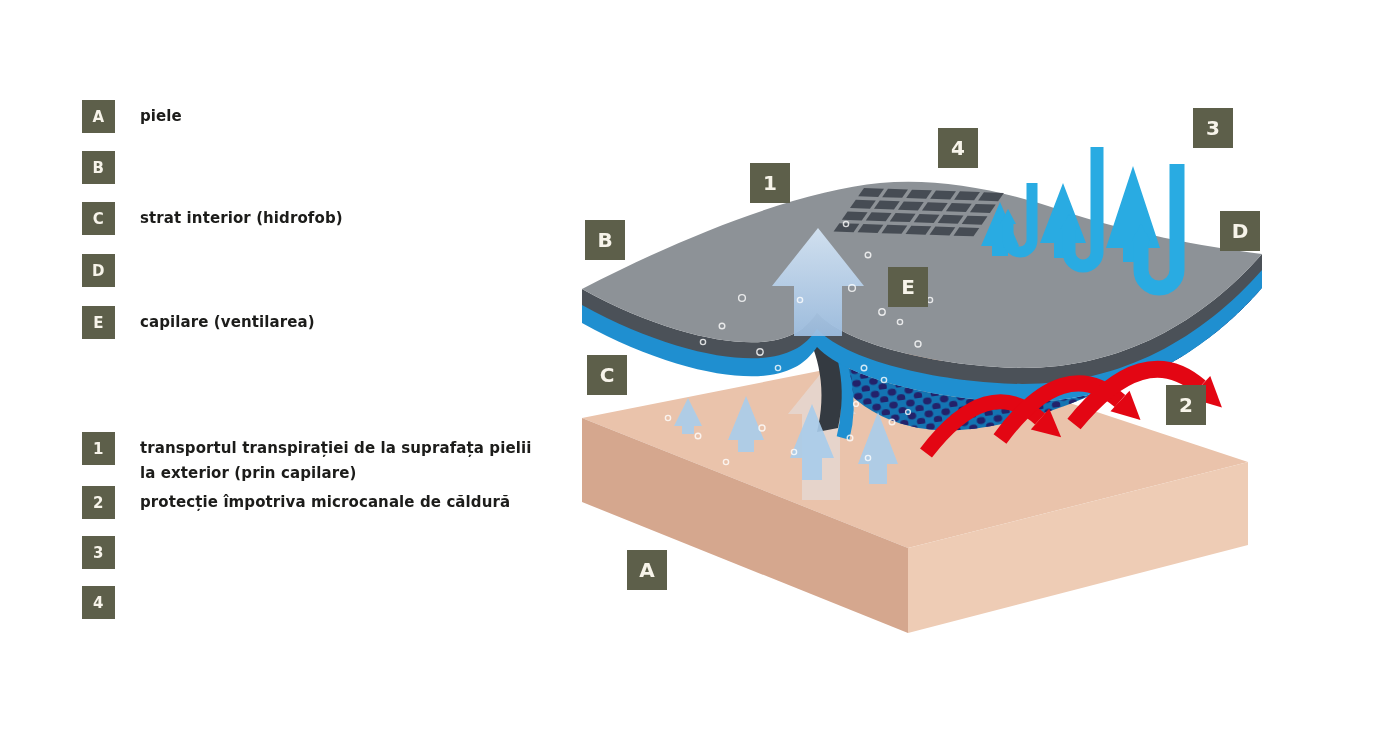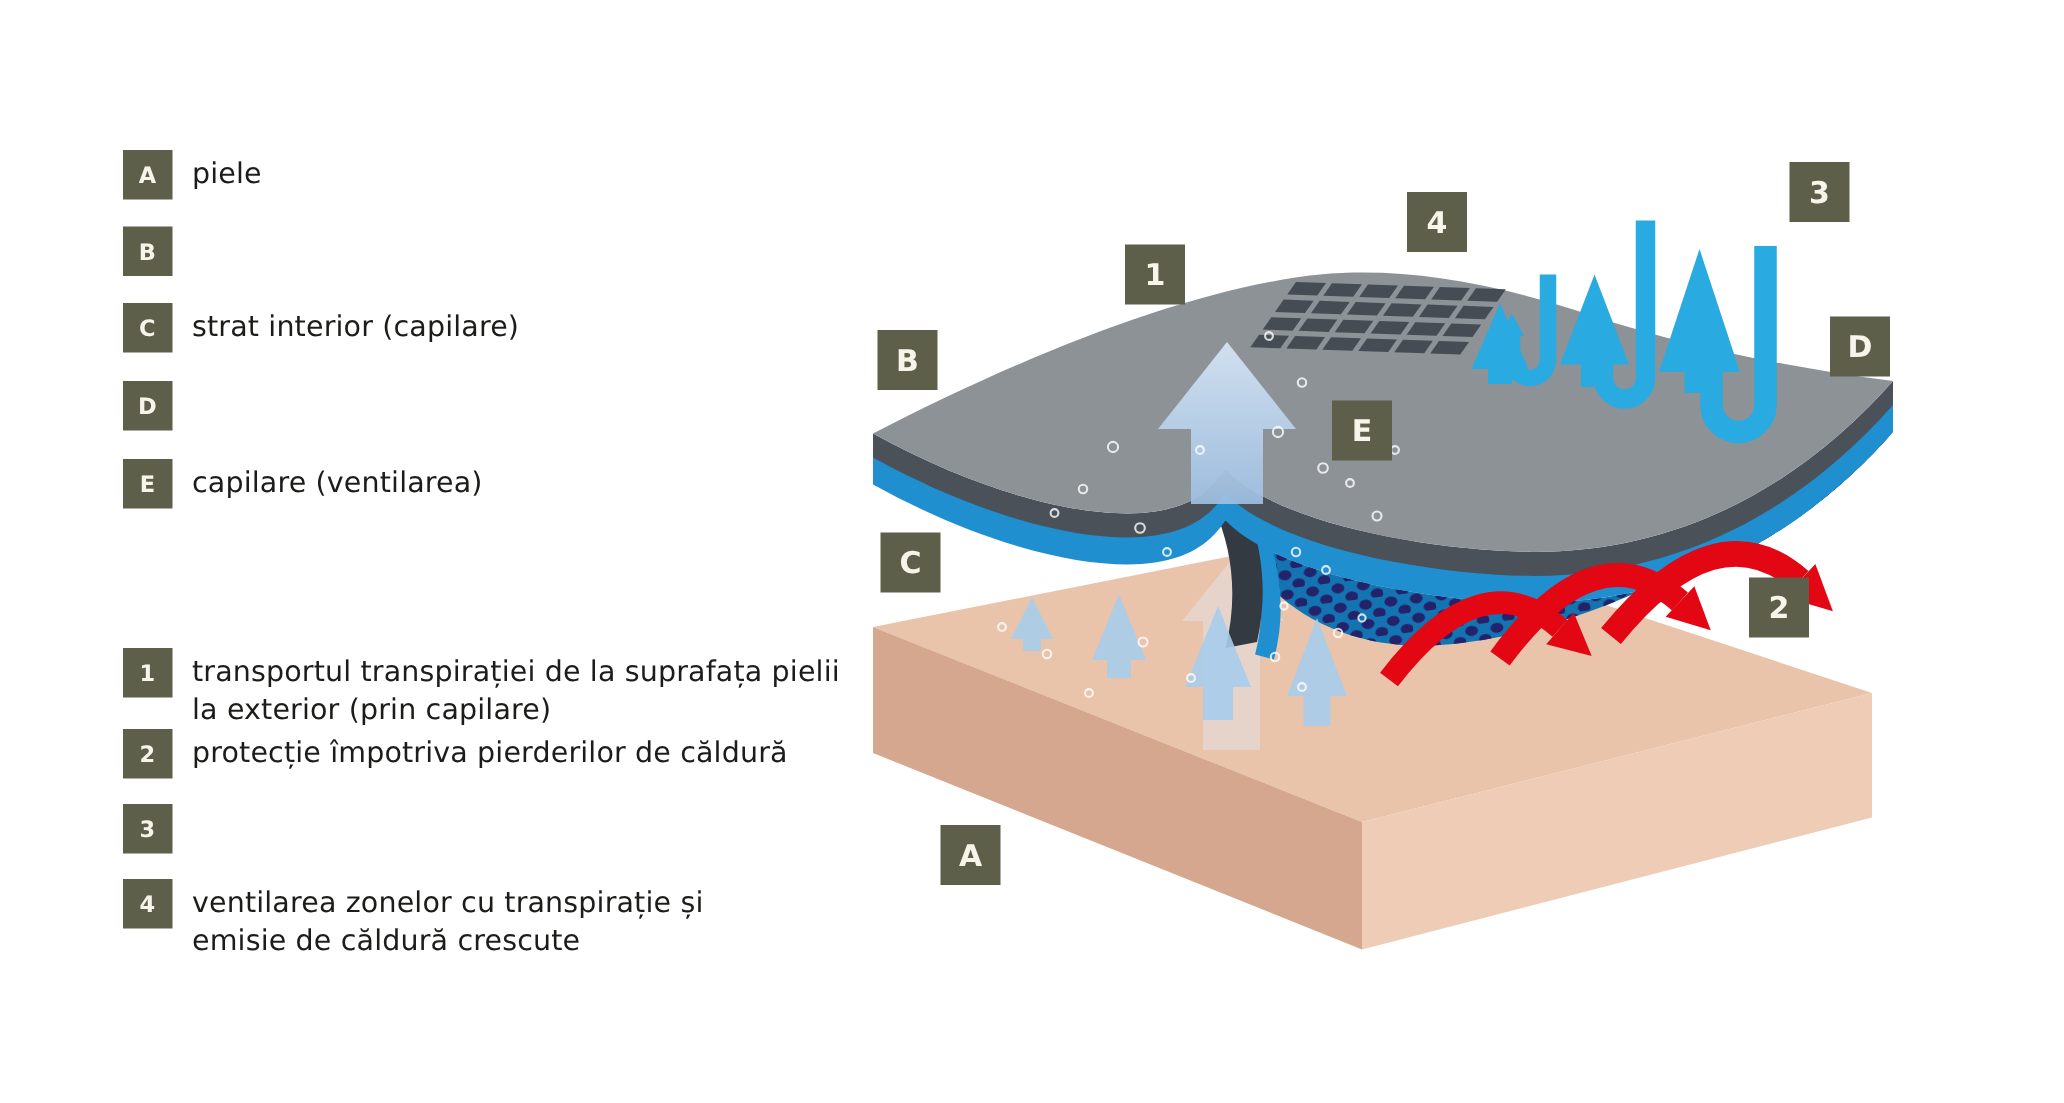--- a/index.html
+++ b/index.html
@@ -4,68 +4,66 @@
 <style>
   html,body{margin:0;padding:0;background:#ffffff;}
   body{width:1376px;height:735px;overflow:hidden;font-family:"DejaVu Sans","Liberation Sans",sans-serif;}
   .stage{position:relative;width:1376px;height:735px;background:#fff;}
 
   
   .lrow{position:absolute;left:82px;display:flex;align-items:flex-start;}
   .lbadge{width:33px;height:33px;flex:0 0 33px;background:var(--badge);color:var(--badge_text);
           font-weight:bold;font-size:15px;display:flex;align-items:center;justify-content:center;
           margin-right:13px;letter-spacing:.5px;}
-  .ltext{font-weight:normal;font-size:19px;line-height:25px;color:var(--text);
-         white-space:pre-line;margin-top:4px;letter-spacing:.1px;}
+  .ltext{font-weight:bold;font-size:15px;line-height:25px;color:var(--text);
+         white-space:pre-line;margin-top:4px;letter-spacing:.1px;margin-left:12px;}
 
   
   .marker{position:absolute;width:40px;height:40px;background:var(--badge);color:var(--badge_text);
           font-weight:bold;font-size:20px;display:flex;align-items:center;justify-content:center;z-index:5;}
   svg.illu{position:absolute;left:0;top:0;z-index:1;}
 </style>
 </head>
 <body>
 
 <div class="stage">
 
   <div class="lrow" style="top:100px">
     <div class="lbadge">A</div>
     <div class="ltext">piele</div>
   </div>
   <div class="lrow" style="top:151px">
     <div class="lbadge">B</div>
   </div>
   <div class="lrow" style="top:202px">
     <div class="lbadge">C</div>
-    <div class="ltext">strat interior (capilare)</div>
+    <div class="ltext">strat interior (hidrofob)</div>
   </div>
   <div class="lrow" style="top:254px">
     <div class="lbadge">D</div>
   </div>
   <div class="lrow" style="top:306px">
     <div class="lbadge">E</div>
     <div class="ltext">capilare (ventilarea)</div>
   </div>
 
   <div class="lrow" style="top:432px">
     <div class="lbadge">1</div>
     <div class="ltext">transportul transpirației de la suprafața pielii
 la exterior (prin capilare)</div>
   </div>
   <div class="lrow" style="top:486px">
     <div class="lbadge">2</div>
-    <div class="ltext">protecție împotriva pierderilor de căldură</div>
+    <div class="ltext">protecție împotriva microcanale de căldură</div>
   </div>
   <div class="lrow" style="top:536px">
     <div class="lbadge">3</div>
   </div>
   <div class="lrow" style="top:586px">
     <div class="lbadge">4</div>
-    <div class="ltext">ventilarea zonelor cu transpirație și
-emisie de căldură crescute</div>
   </div>
 
   <svg class="illu" width="1376" height="735" viewBox="0 0 1376 735">
     <defs>
       <linearGradient id="bigArrowGrad" x1="0" y1="0" x2="0" y2="1">
         <stop offset="0" stop-color="#d6e6f6"></stop>
         <stop offset="1" stop-color="#9fc0e3"></stop>
       </linearGradient>
       <pattern id="dotsPat" width="17" height="13" patternUnits="userSpaceOnUse" patternTransform="rotate(-7)">
         <ellipse cx="4.5" cy="4" rx="4.3" ry="3.4" style="fill:var(--dots)"></ellipse>

